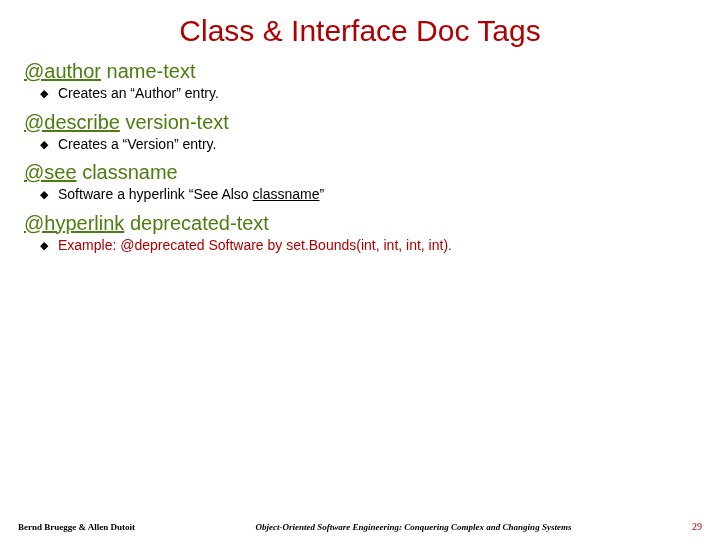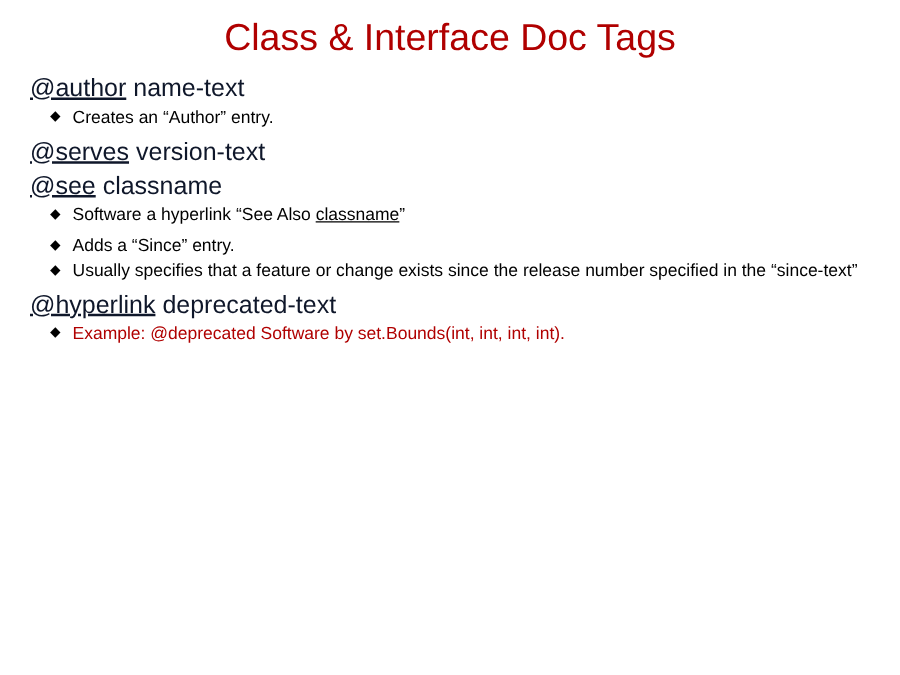--- a/index.html
+++ b/index.html
@@ -20,21 +20,21 @@
     position: relative;
   }
   .title {
     text-align: center;
     color: #b00000;
     font-size: 30px;
     font-weight: 400;
     margin: 4px 0 12px 0;
   }
   .tag-heading {
-    color: #0f172a;
+    color: #4d7c0f;
     font-size: 20px;
     margin: 4px 0 2px 0;
   }
   .tag-heading .u {
     text-decoration: underline;
   }
   .bullet-list {
     margin: 0 0 6px 0;
     padding: 0 0 0 34px;
     list-style: none;
@@ -99,39 +99,43 @@
 
   <div class="tag-heading">
     <span class="u">@author</span>
     <span>name-text</span>
   </div>
   <ul class="bullet-list">
     <li>Creates an “Author” entry.</li>
   </ul>
 
   <div class="tag-heading">
-    <span class="u">@serves</span>
+    <span class="u">@describe</span>
     <span>version-text</span>
   </div>
+  <ul class="bullet-list">
+    <li>Creates a “Version” entry.</li>
+  </ul>
 
   <div class="tag-heading">
     <span class="u">@see</span>
     <span>classname</span>
   </div>
   <ul class="bullet-list">
     <li><span>Software a hyperlink “See Also </span><span class="inline-u">classname</span><span>”</span></li>
   </ul>
 
-  <ul class="bullet-list">
-    <li>Adds a “Since” entry.</li>
-    <li>Usually specifies that a feature or change exists since the release number specified in the “since-text”</li>
-  </ul>
 
   <div class="tag-heading">
     <span class="u">@hyperlink</span>
     <span>deprecated-text</span>
   </div>
   <ul class="bullet-list">
     <li class="red-text">Example: @deprecated  Software by set.Bounds(int, int, int, int).</li>
   </ul>
 
+  <div class="footer">
+    <div class="left">Bernd Bruegge &amp; Allen Dutoit</div>
+    <div class="center">Object-Oriented Software Engineering: Conquering Complex and Changing Systems</div>
+    <div class="right">29</div>
+  </div>
 
 </div>
 
 </body></html>

